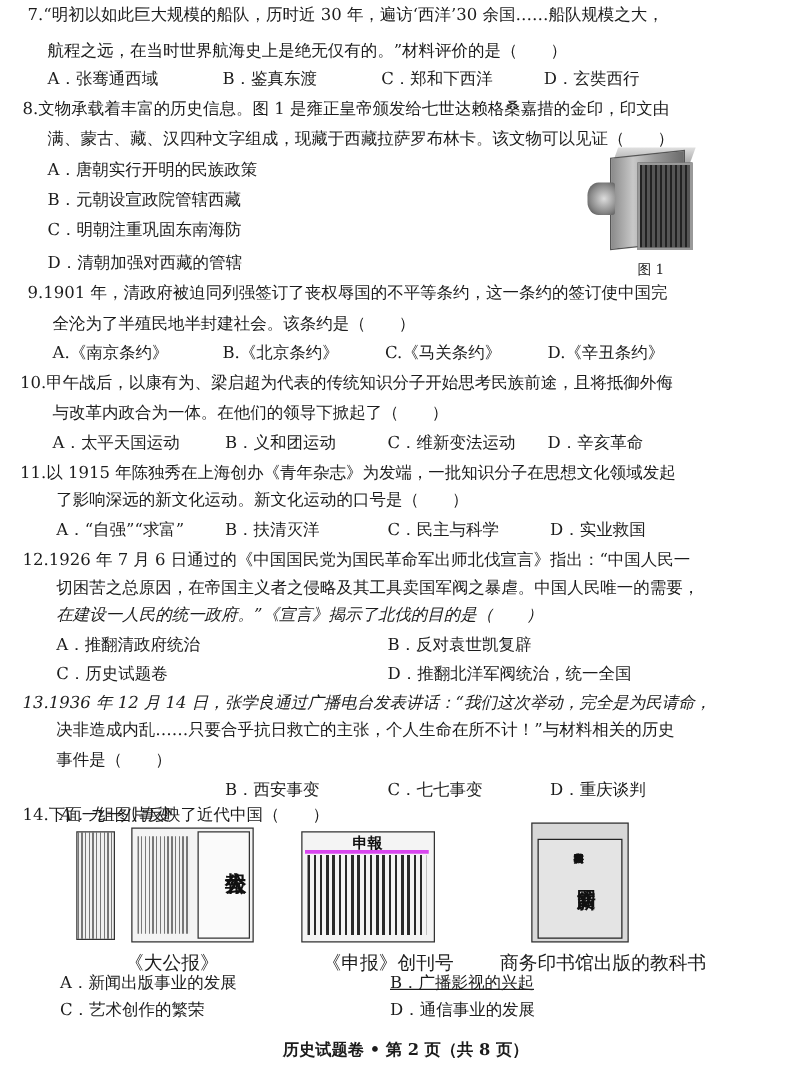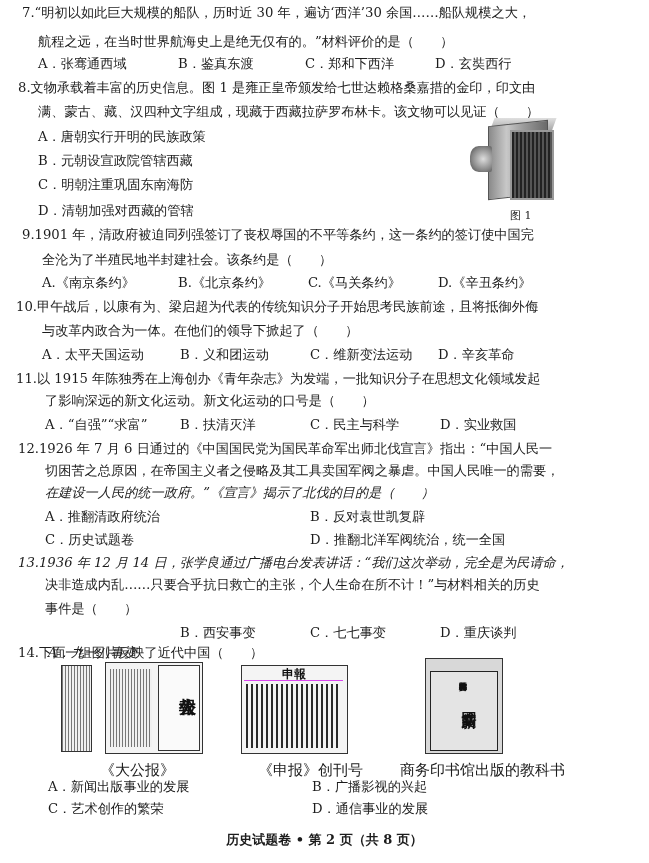--- a/index.html
+++ b/index.html
@@ -149,37 +149,37 @@
       <div class="cols-light" style="position:absolute;left:4px;top:6px;width:42px;height:78px;"></div>
       <div style="position:absolute;left:52px;top:2px;width:40px;height:84px;border:1px solid #333;background:#fafafa;">
         <div class="masthead" style="left:2px;top:18px;width:36px;font-size:17px;line-height:19px;writing-mode:vertical-rl;">大公報</div>
       </div>
     </div>
     <div class="caption" style="left:100px;top:763px;">《大公报》</div>
   </div>
 
   <div>
     <div class="paper-img" style="left:241px;top:665px;width:105px;height:87px;">
-      <div style="position:absolute;left:2px;top:2px;width:99px;height:12px;border-bottom:1px solid #d946ef;">
+      <div style="position:absolute;left:2px;top:2px;width:99px;height:12px;border-bottom:3px solid #d946ef;">
         <div class="masthead" style="left:35px;top:-2px;width:30px;font-size:12px;">申報</div>
       </div>
       <div class="cols" style="position:absolute;left:4px;top:18px;width:95px;height:64px;"></div>
     </div>
     <div class="caption" style="left:258px;top:763px;">《申报》创刊号</div>
   </div>
 
   <div>
     <div class="paper-img" style="left:425px;top:658px;width:76px;height:94px;background:#d8d8d8;">
       <div style="position:absolute;left:4px;top:12px;width:66px;height:78px;border:1px solid #222;background:#e4e4e4;">
         <div class="masthead" style="left:12px;top:4px;width:24px;font-size:8px;line-height:9px;writing-mode:vertical-rl;">共和國教科書</div>
         <div class="masthead" style="left:22px;top:28px;width:24px;font-size:15px;line-height:16px;writing-mode:vertical-rl;">新國文</div>
       </div>
     </div>
     <div class="caption" style="left:400px;top:763px;">商务印书馆出版的教科书</div>
   </div>
 
   <div class="opt" style="left:48px;top:778px;">A．新闻出版事业的发展</div>
-  <div class="opt" style="left:312px;top:778px;">B．广播影视的兴起</div>
+  <div class="opt" style="left:312px;top:778px;text-decoration:underline;">B．广播影视的兴起</div>
   <div class="opt" style="left:48px;top:800px;">C．艺术创作的繁荣</div>
   <div class="opt" style="left:312px;top:800px;">D．通信事业的发展</div>
 </div>
 
 <div class="footer">历史试题卷 • 第 2 页（共 8 页）</div>
 
 </body></html>

